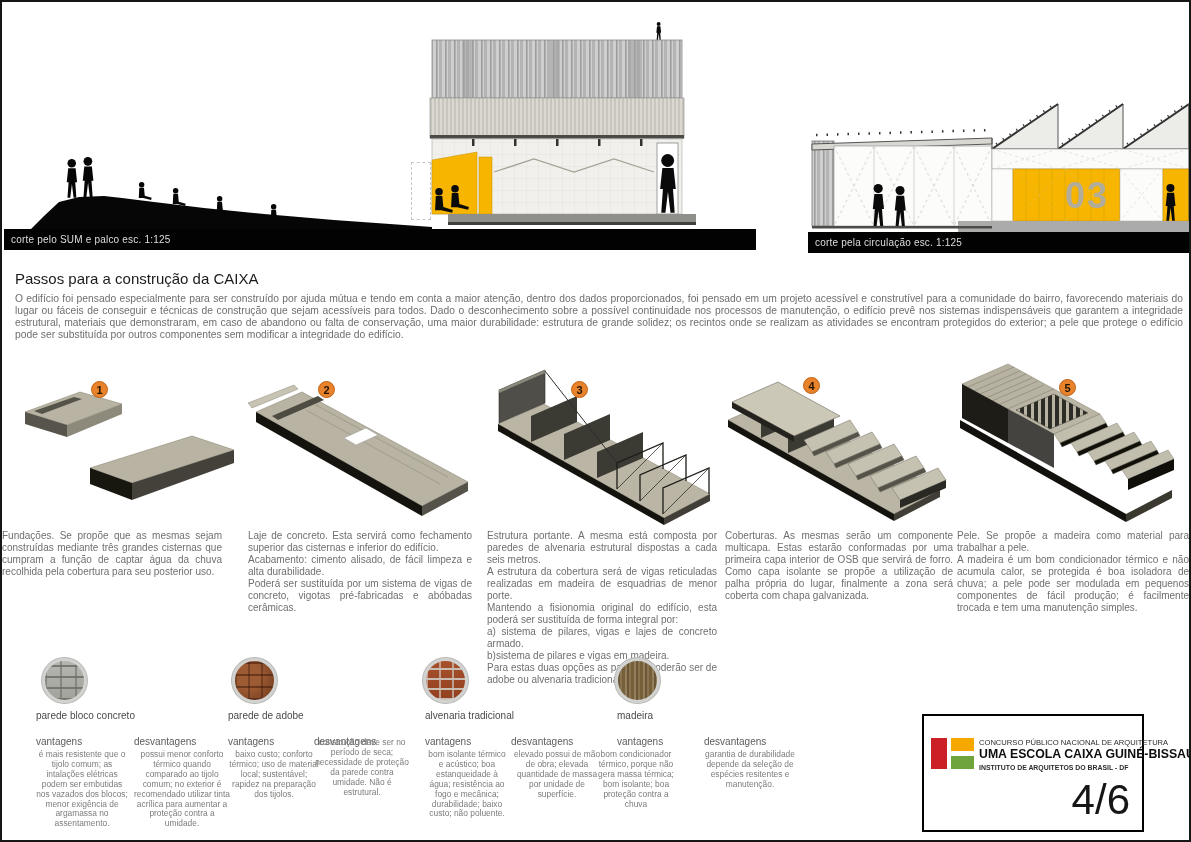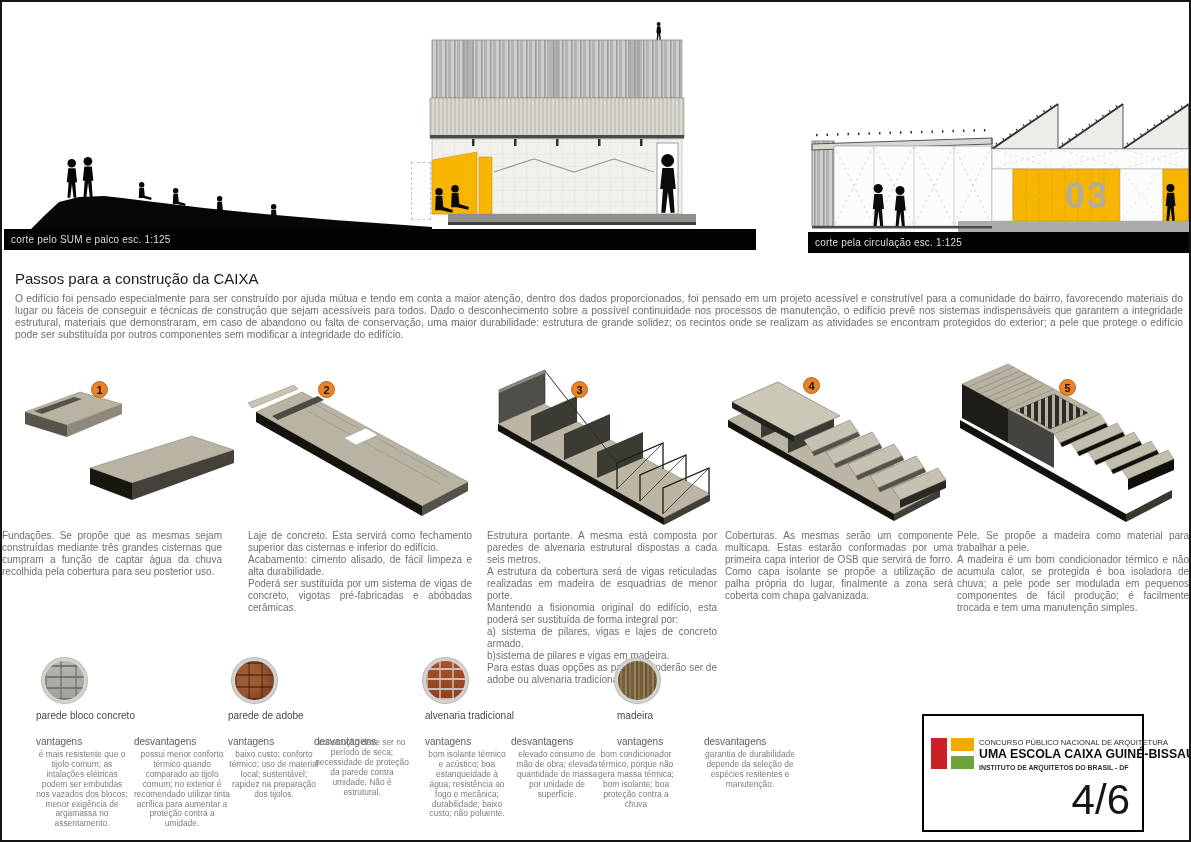--- a/index.html
+++ b/index.html
@@ -322,21 +322,21 @@
   <div class="abs mat-head" style="left:226px;top:734px">vantagens</div>
   <div class="abs mat-body" style="left:226px;top:748px;width:92px">baixo custo; conforto térmico; uso de material local; sustentável; rapidez na preparação dos tijolos.</div>
   <div class="abs mat-head" style="left:312px;top:734px">desvantagens</div>
   <div class="abs mat-body" style="left:312px;top:736px;width:96px">construção deve ser no período de seca; necessidade de proteção da parede contra umidade. Não é estrutural.</div>
 
   <div class="abs swatch sw-brick" style="left:421px;top:656px"></div>
   <div class="abs mat-name" style="left:423px;top:708px">alvenaria tradicional</div>
   <div class="abs mat-head" style="left:423px;top:734px">vantagens</div>
   <div class="abs mat-body" style="left:423px;top:748px;width:84px">bom isolante térmico e acústico; boa estanqueidade à água; resistência ao fogo e mecânica; durabilidade; baixo custo; não poluente.</div>
   <div class="abs mat-head" style="left:509px;top:734px">desvantagens</div>
-  <div class="abs mat-body" style="left:509px;top:748px;width:92px">elevado consumo de mão de obra; elevada quantidade de massa por unidade de superfície.</div>
+  <div class="abs mat-body" style="left:509px;top:748px;width:92px">elevado possui de mão de obra; elevada quantidade de massa por unidade de superfície.</div>
 
   <div class="abs swatch sw-wood" style="left:613px;top:656px"></div>
   <div class="abs mat-name" style="left:615px;top:708px">madeira</div>
   <div class="abs mat-head" style="left:615px;top:734px">vantagens</div>
   <div class="abs mat-body" style="left:592px;top:748px;width:84px">bom condicionador térmico, porque não gera massa térmica; bom isolante; boa proteção contra a chuva</div>
   <div class="abs mat-head" style="left:702px;top:734px">desvantagens</div>
   <div class="abs mat-body" style="left:702px;top:748px;width:92px">garantia de durabilidade depende da seleção de espécies resitentes e manutenção.</div>
 
   <div class="abs logo-box" style="left:920px;top:712px;width:222px;height:118px">
     <div class="abs" style="left:7px;top:22px;width:16px;height:31px;background:var(--logo_red,#CB2026)"></div>

